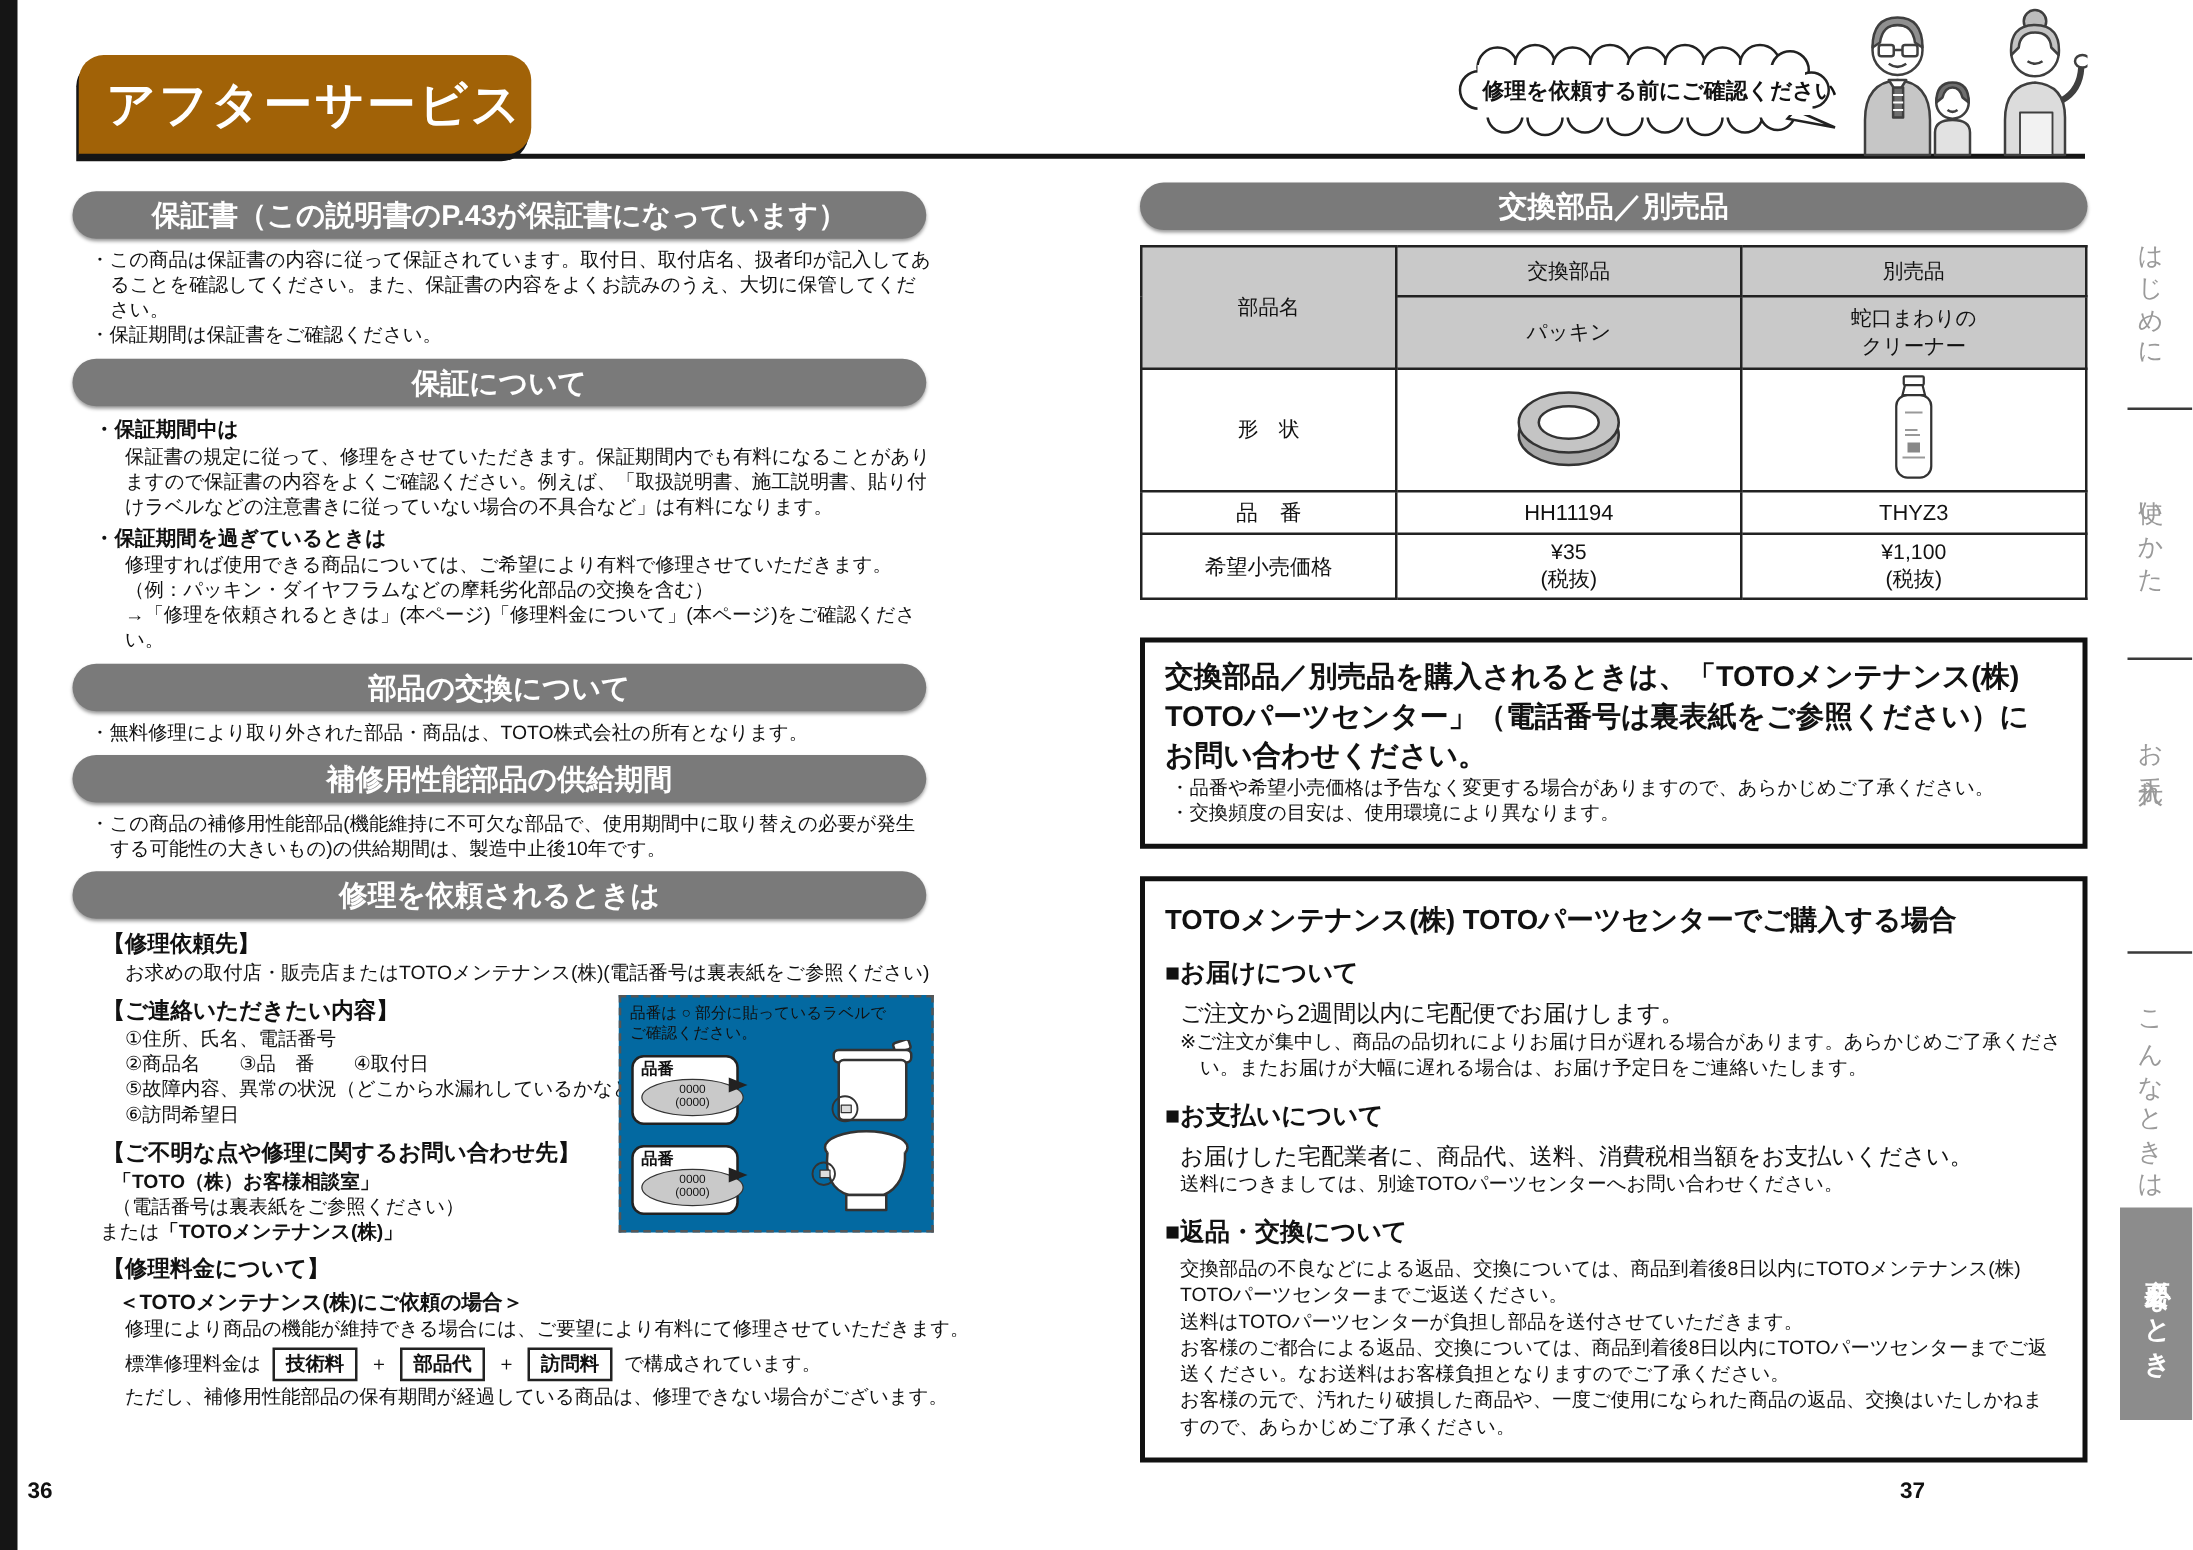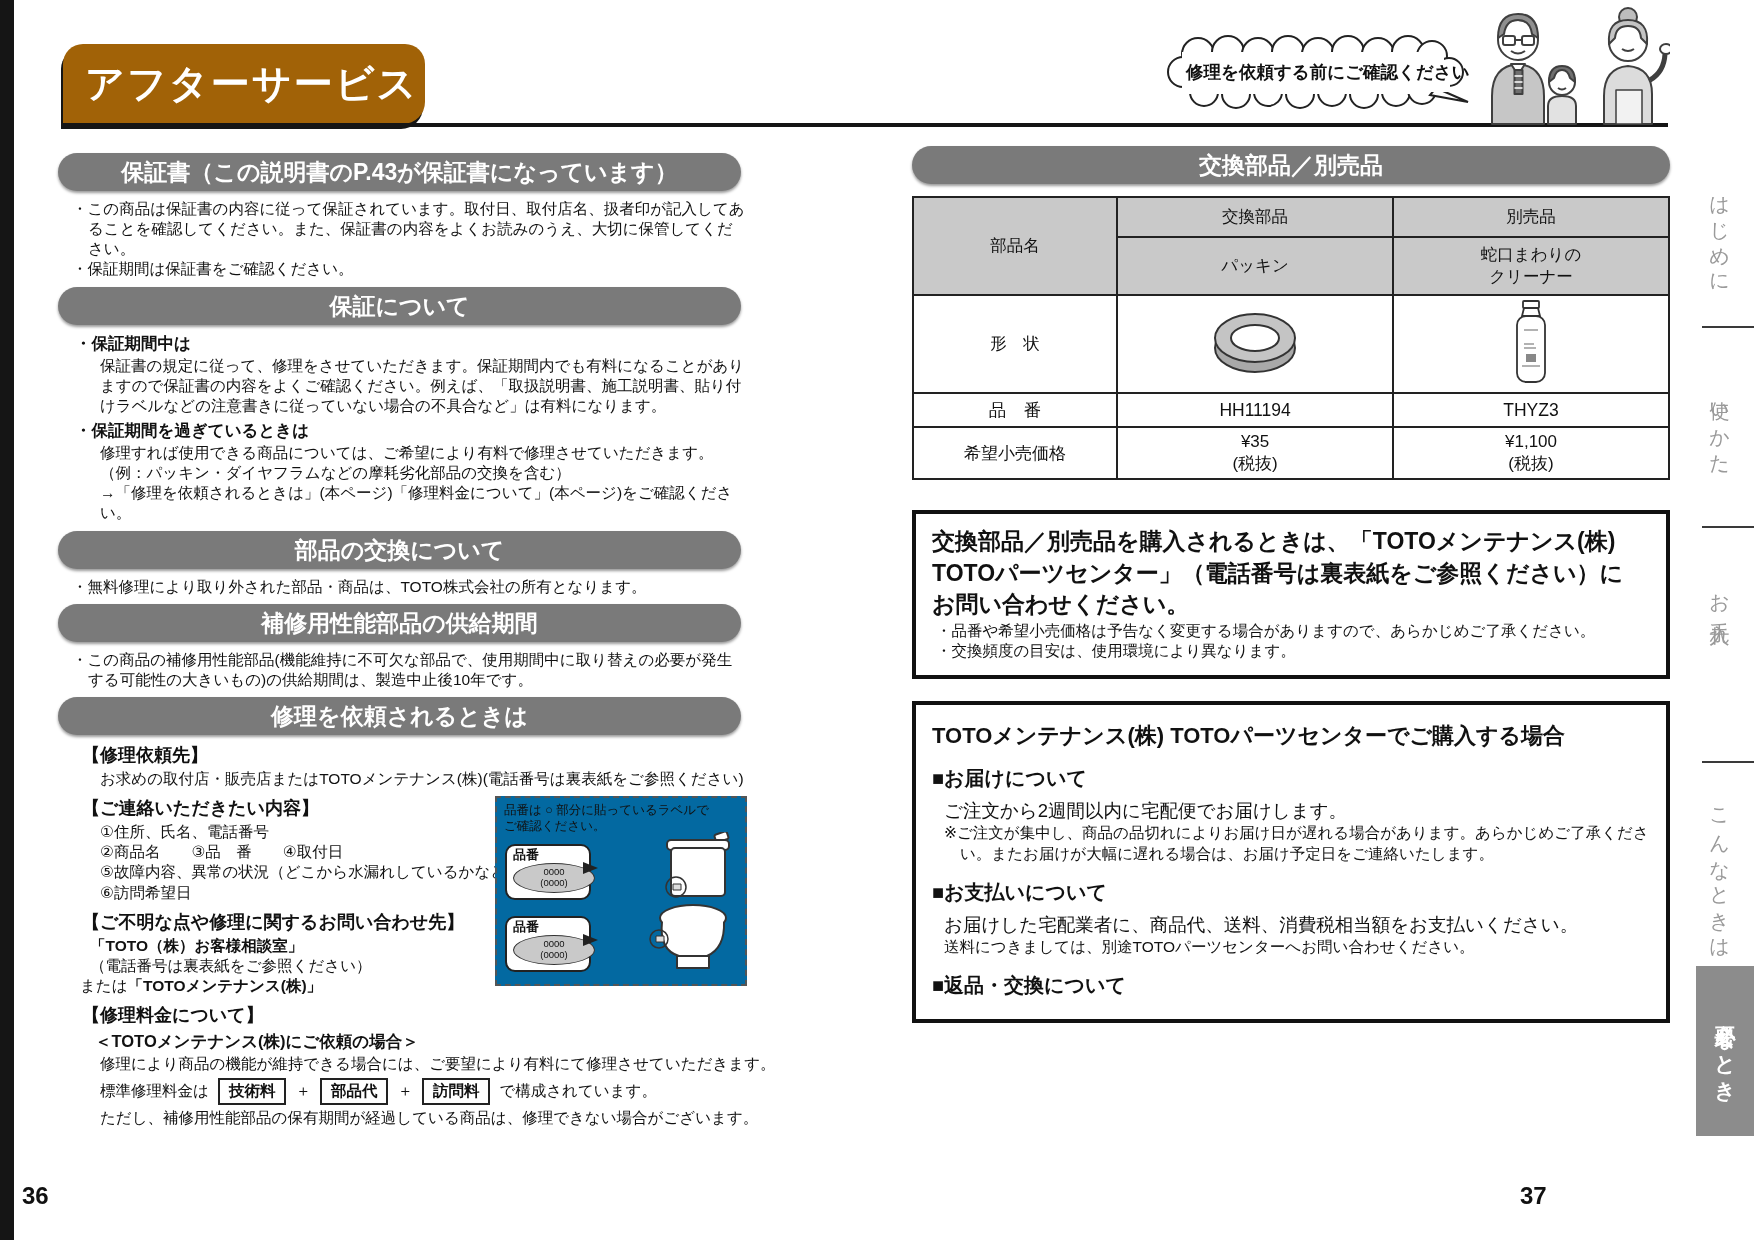--- a/index.html
+++ b/index.html
@@ -77,21 +77,21 @@
   .b-note{font-size:15.5px;margin-left:12px;padding-left:16px;text-indent:-16px;}
 
   
   .side-tab{position:absolute;left:1707px;writing-mode:vertical-rl;font-size:20px;
             letter-spacing:3px;color:#9a9a9a;}
   .side-div{position:absolute;left:1702px;width:52px;height:2px;background:#3a3a3a;}
   .active-tab{position:absolute;left:1696px;top:966px;width:58px;height:170px;background:#8c8c8c;
               display:flex;align-items:center;justify-content:center;}
   .active-tab span{writing-mode:vertical-rl;color:#fff;font-weight:bold;font-size:21px;letter-spacing:3px;}
 
-  .pagenum{position:absolute;font-size:24px;font-weight:bold;top:1182px;}
+  .pagenum{position:absolute;font-size:18px;font-weight:bold;top:1182px;}
 </style>
 </head>
 <body>
 
 <div class="canvas">
   <div class="spine"></div>
 
   <div class="title-tab">
     <span>アフターサービス</span>
   </div>
@@ -313,20 +313,24 @@
 
       <div class="sqhead">■お届けについて</div>
       <div class="b-big">ご注文から2週間以内に宅配便でお届けします。</div>
       <div class="b-note">※ご注文が集中し、商品の品切れによりお届け日が遅れる場合があります。あらかじめご了承ください。またお届けが大幅に遅れる場合は、お届け予定日をご連絡いたします。</div>
 
       <div class="sqhead">■お支払いについて</div>
       <div class="b-big">お届けした宅配業者に、商品代、送料、消費税相当額をお支払いください。</div>
       <div class="b-reg">送料につきましては、別途TOTOパーツセンターへお問い合わせください。</div>
 
       <div class="sqhead">■返品・交換について</div>
+      <div class="b-reg pre">交換部品の不良などによる返品、交換については、商品到着後8日以内にTOTOメンテナンス(株) TOTOパーツセンターまでご返送ください。
+送料はTOTOパーツセンターが負担し部品を送付させていただきます。
+お客様のご都合による返品、交換については、商品到着後8日以内にTOTOパーツセンターまでご返送ください。なお送料はお客様負担となりますのでご了承ください。
+お客様の元で、汚れたり破損した商品や、一度ご使用になられた商品の返品、交換はいたしかねますので、あらかじめご了承ください。</div>
     </div>
   </div>
 
   <div class="side-tab" style="top:182px;">はじめに</div>
   <div class="side-div" style="top:326px;"></div>
   <div class="side-tab" style="top:386px;">使いかた</div>
   <div class="side-div" style="top:526px;"></div>
   <div class="side-tab" style="top:580px;">お手入れ</div>
   <div class="side-div" style="top:761px;"></div>
   <div class="side-tab" style="top:795px;">こんなときは</div>

